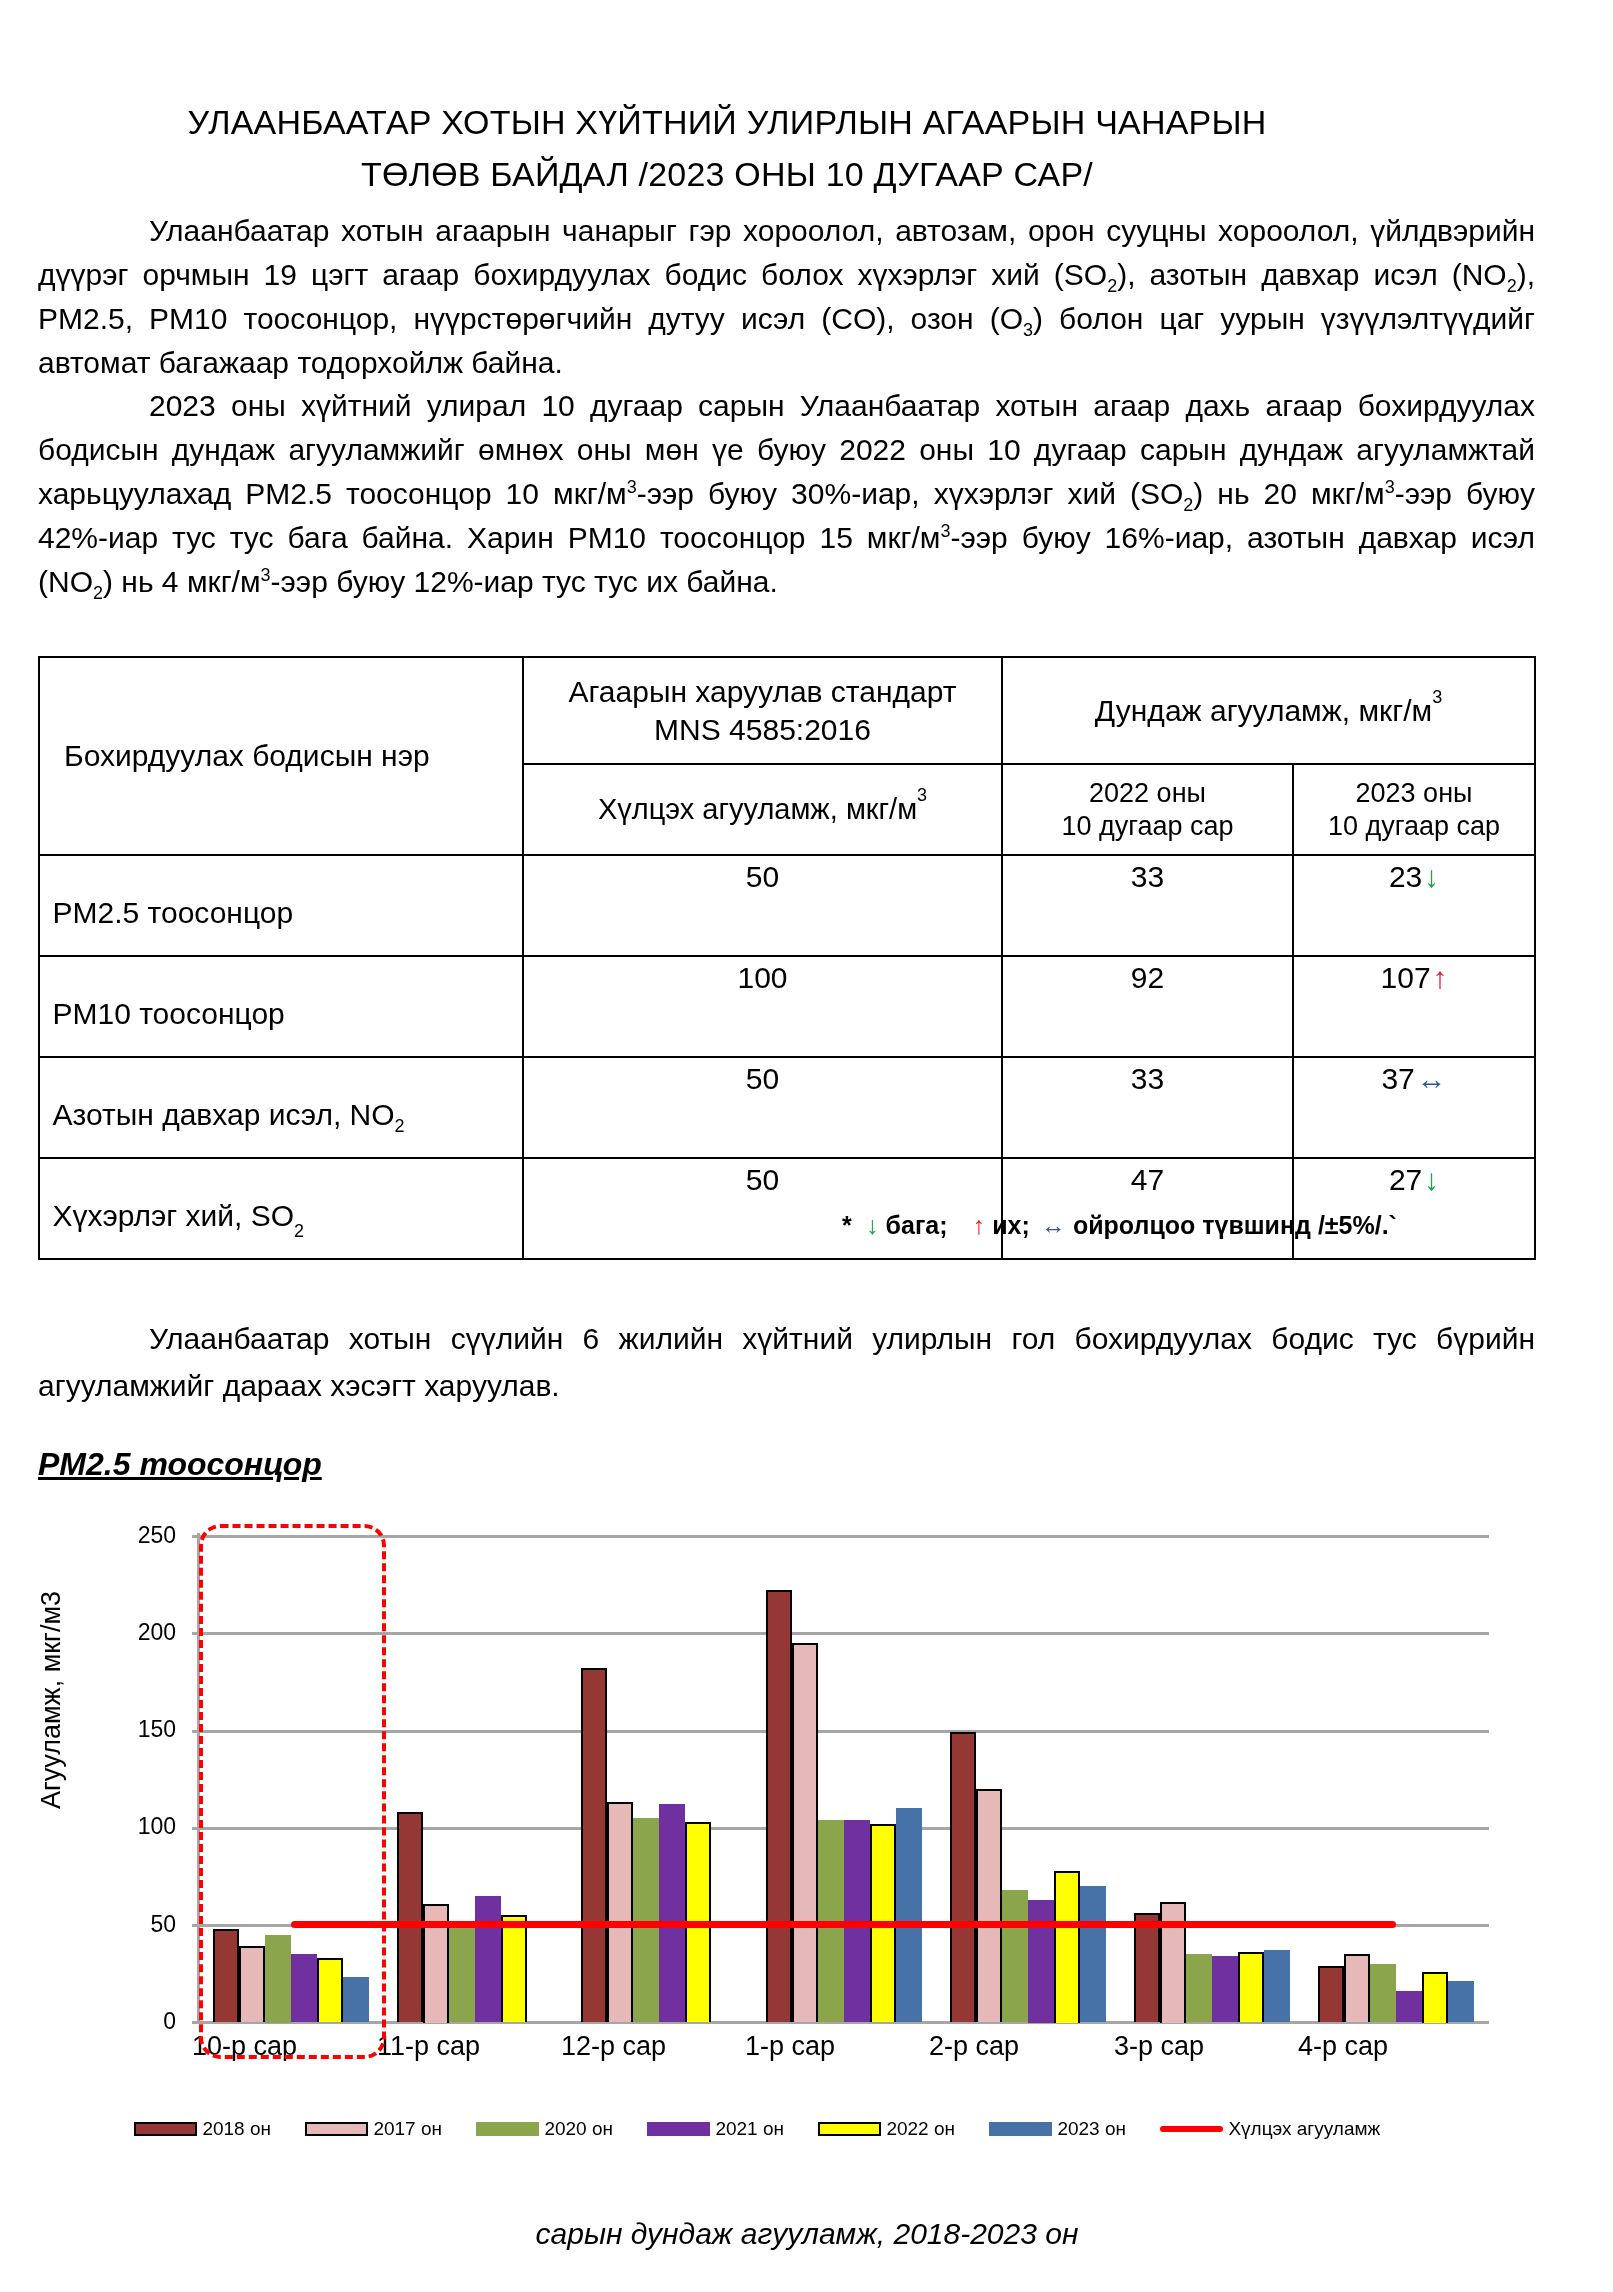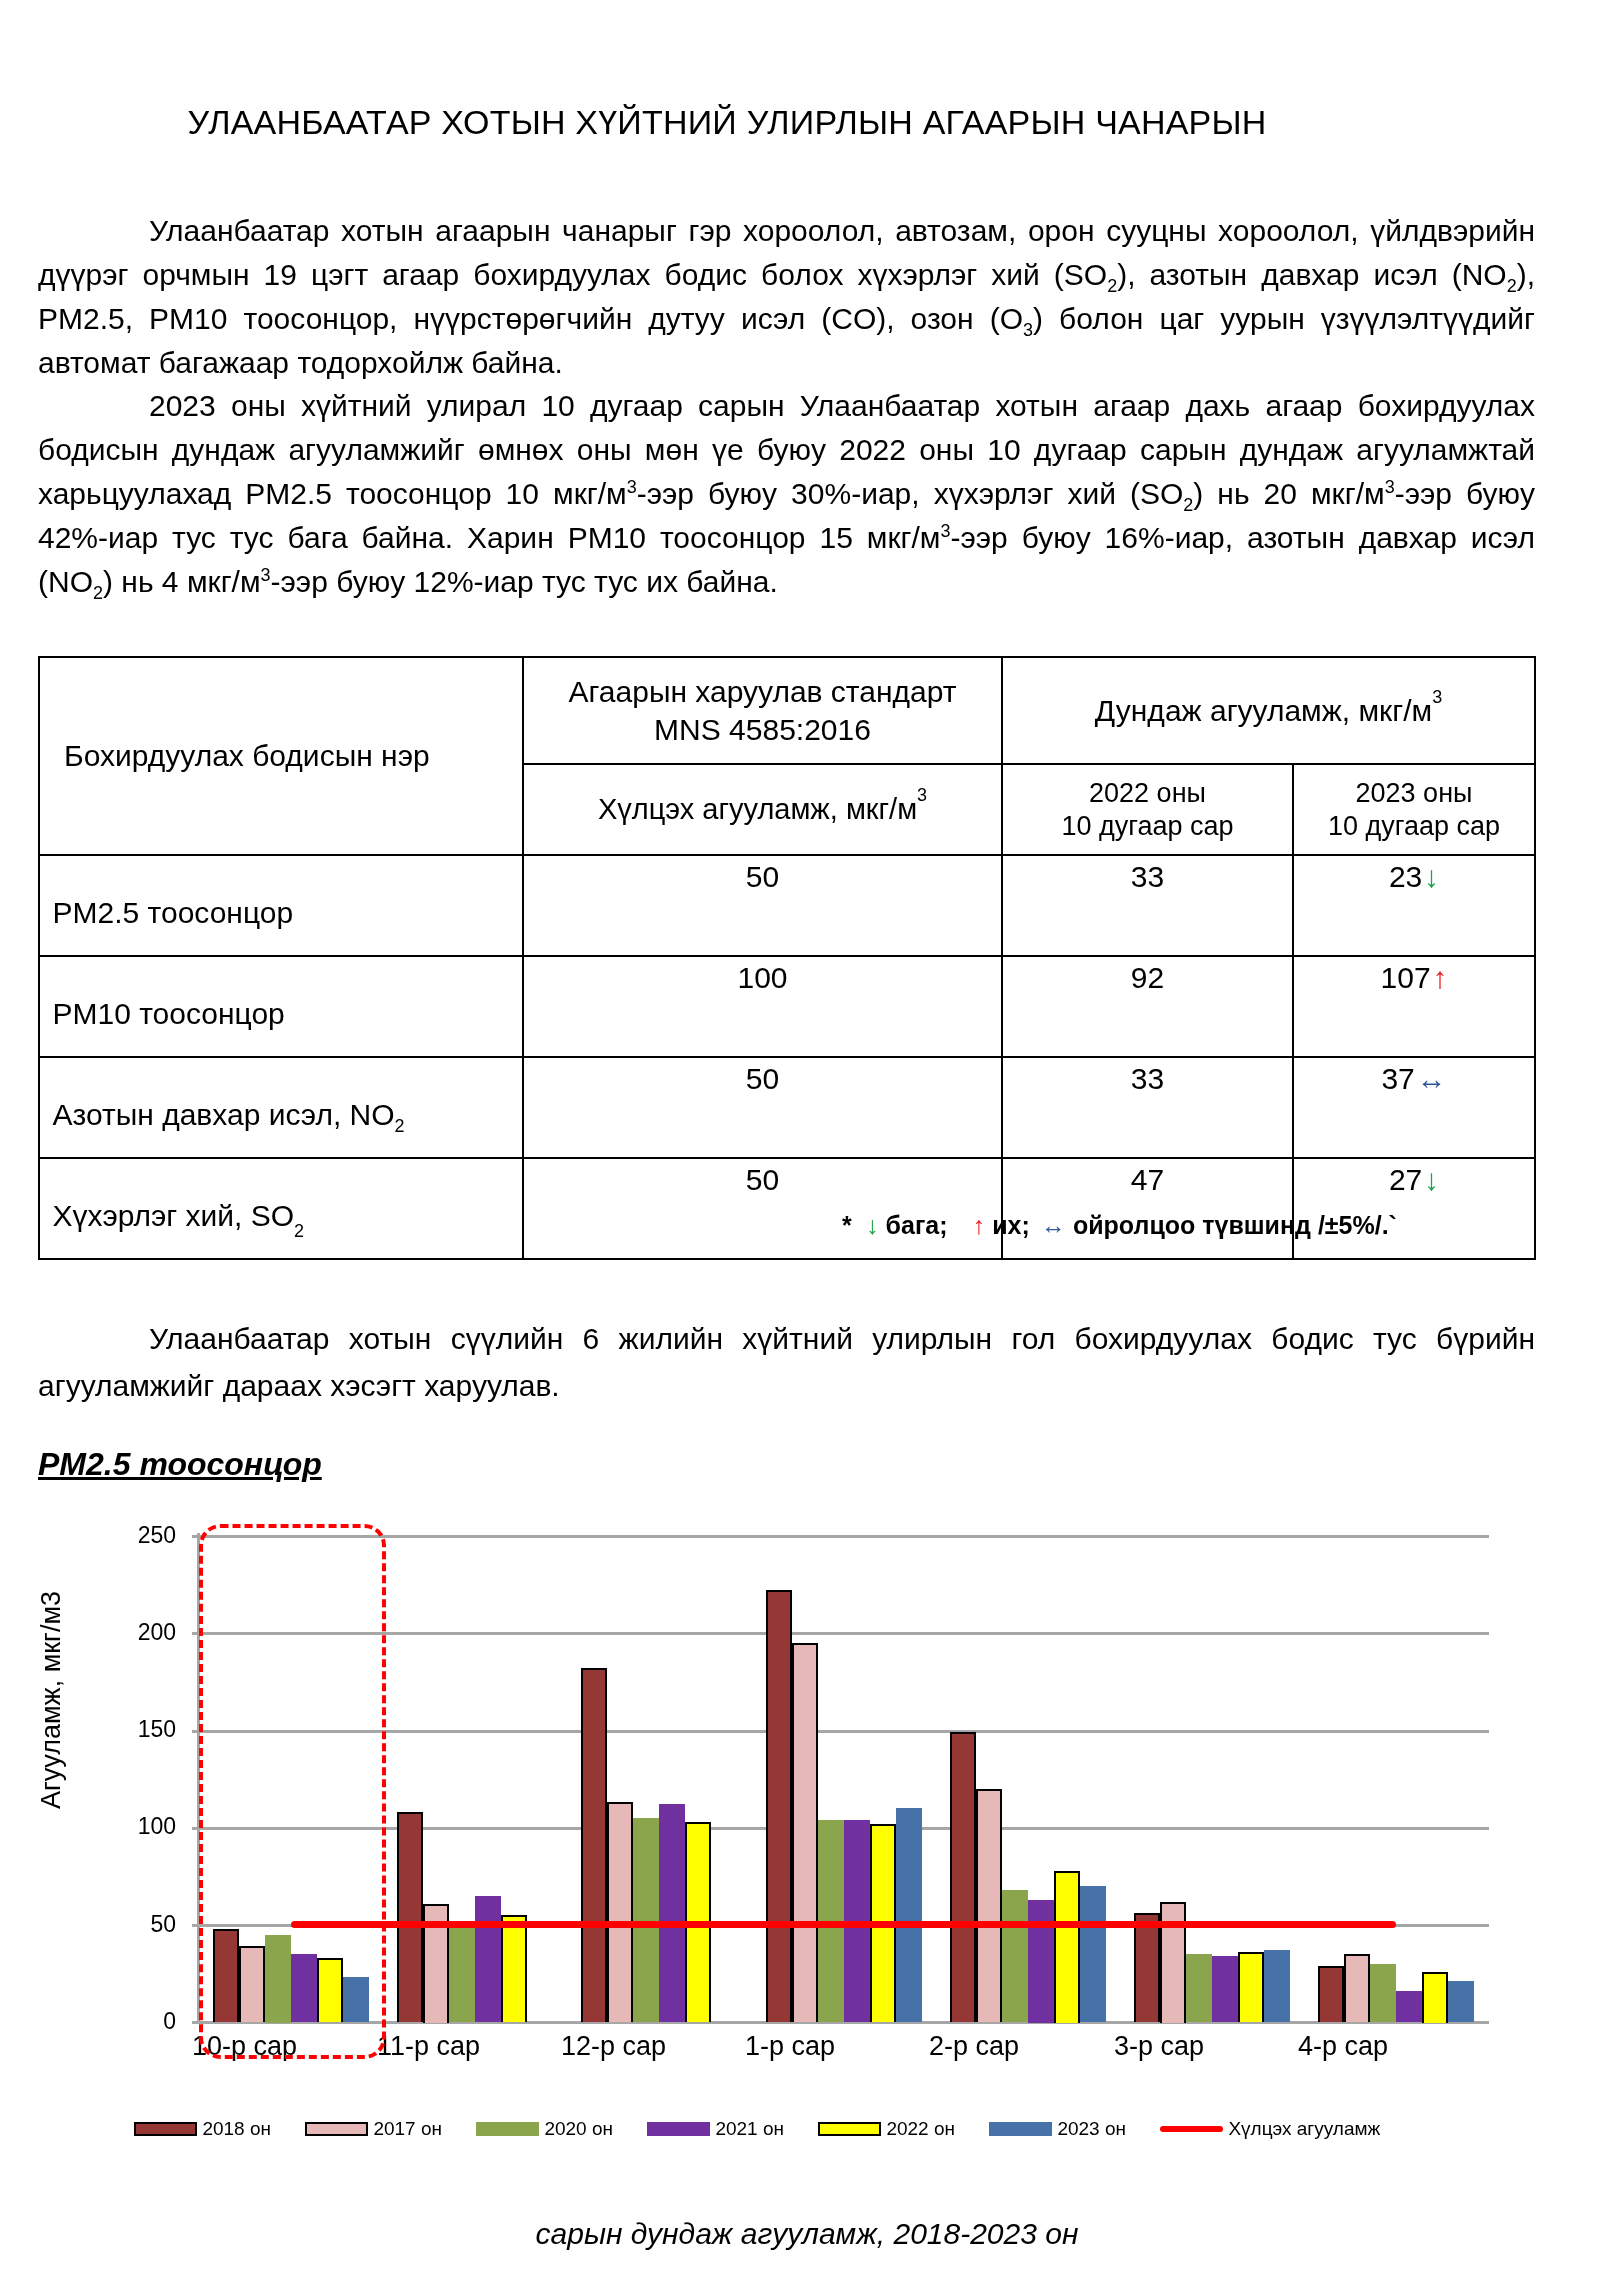--- a/index.html
+++ b/index.html
@@ -48,20 +48,21 @@
   .legend .sw.outlined { border:2.7px solid #000; }
   .legend .sw.line { height:6.3px; border-radius:3.6px; }
   .caption { position:absolute; left:0; width:1614px; text-align:center; top:2210px;
              font-style:italic; font-size:30px; line-height:47px; }
 </style>
 </head>
 <body>
 
 <div class="title">
   <div>УЛААНБААТАР ХОТЫН ХҮЙТНИЙ УЛИРЛЫН АГААРЫН ЧАНАРЫН</div>
+  <div>ТӨЛӨВ БАЙДАЛ /2023 ОНЫ 10 ДУГААР САР/</div>
 </div>
 
 <div class="para" style="top:209px;"><span class="indent"></span><span>Улаанбаатар хотын агаарын чанарыг гэр хороолол, автозам, орон сууцны хороолол, үйлдвэрийн дүүрэг орчмын 19 цэгт агаар бохирдуулах бодис болох хүхэрлэг хий (SO</span><sub>2</sub><span>), азотын давхар исэл (NO</span><sub>2</sub><span>), PM2.5, PM10 тоосонцор, нүүрстөрөгчийн дутуу исэл (CO), озон (O</span><sub>3</sub><span>) болон цаг уурын үзүүлэлтүүдийг автомат багажаар тодорхойлж байна.</span></div>
 
 <div class="para" style="top:384px;"><span class="indent"></span><span>2023 оны хүйтний улирал 10 дугаар сарын Улаанбаатар хотын агаар дахь агаар бохирдуулах бодисын дундаж агууламжийг өмнөх оны мөн үе буюу 2022 оны 10 дугаар сарын дундаж агууламжтай харьцуулахад PM2.5 тоосонцор 10 мкг/м</span><sup>3</sup><span>-ээр буюу 30%-иар, хүхэрлэг хий (SO</span><sub>2</sub><span>) нь 20 мкг/м</span><sup>3</sup><span>-ээр буюу 42%-иар тус тус бага байна. Харин PM10 тоосонцор 15 мкг/м</span><sup>3</sup><span>-ээр буюу 16%-иар, азотын давхар исэл (NO</span><sub>2</sub><span>) нь 4 мкг/м</span><sup>3</sup><span>-ээр буюу 12%-иар тус тус их байна.</span></div>
 
 <table class="aq">
   <tbody>
       <tr style="height:107px;">
     <td class="c-name hdr" rowspan="2" style="text-align:left;padding-left:24px;">Бохирдуулах бодисын нэр</td>

